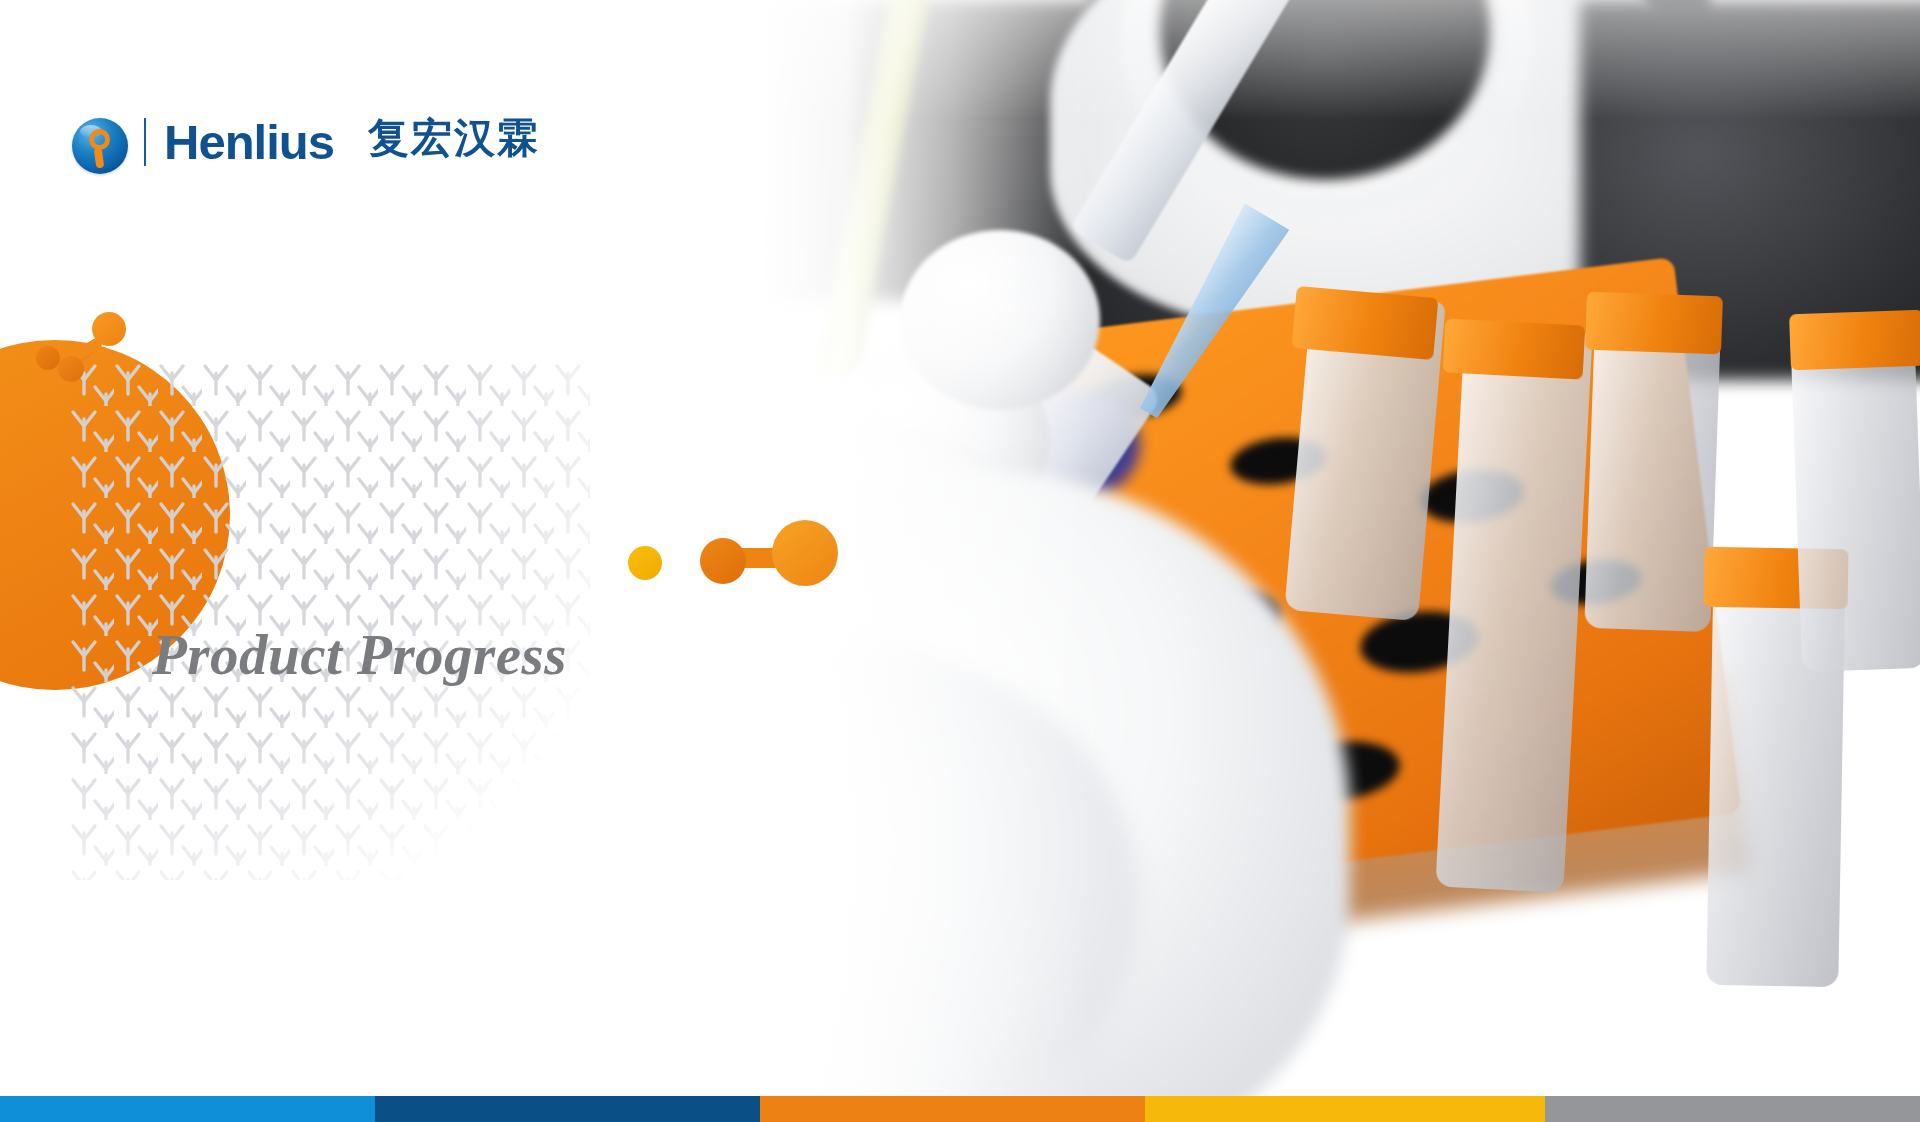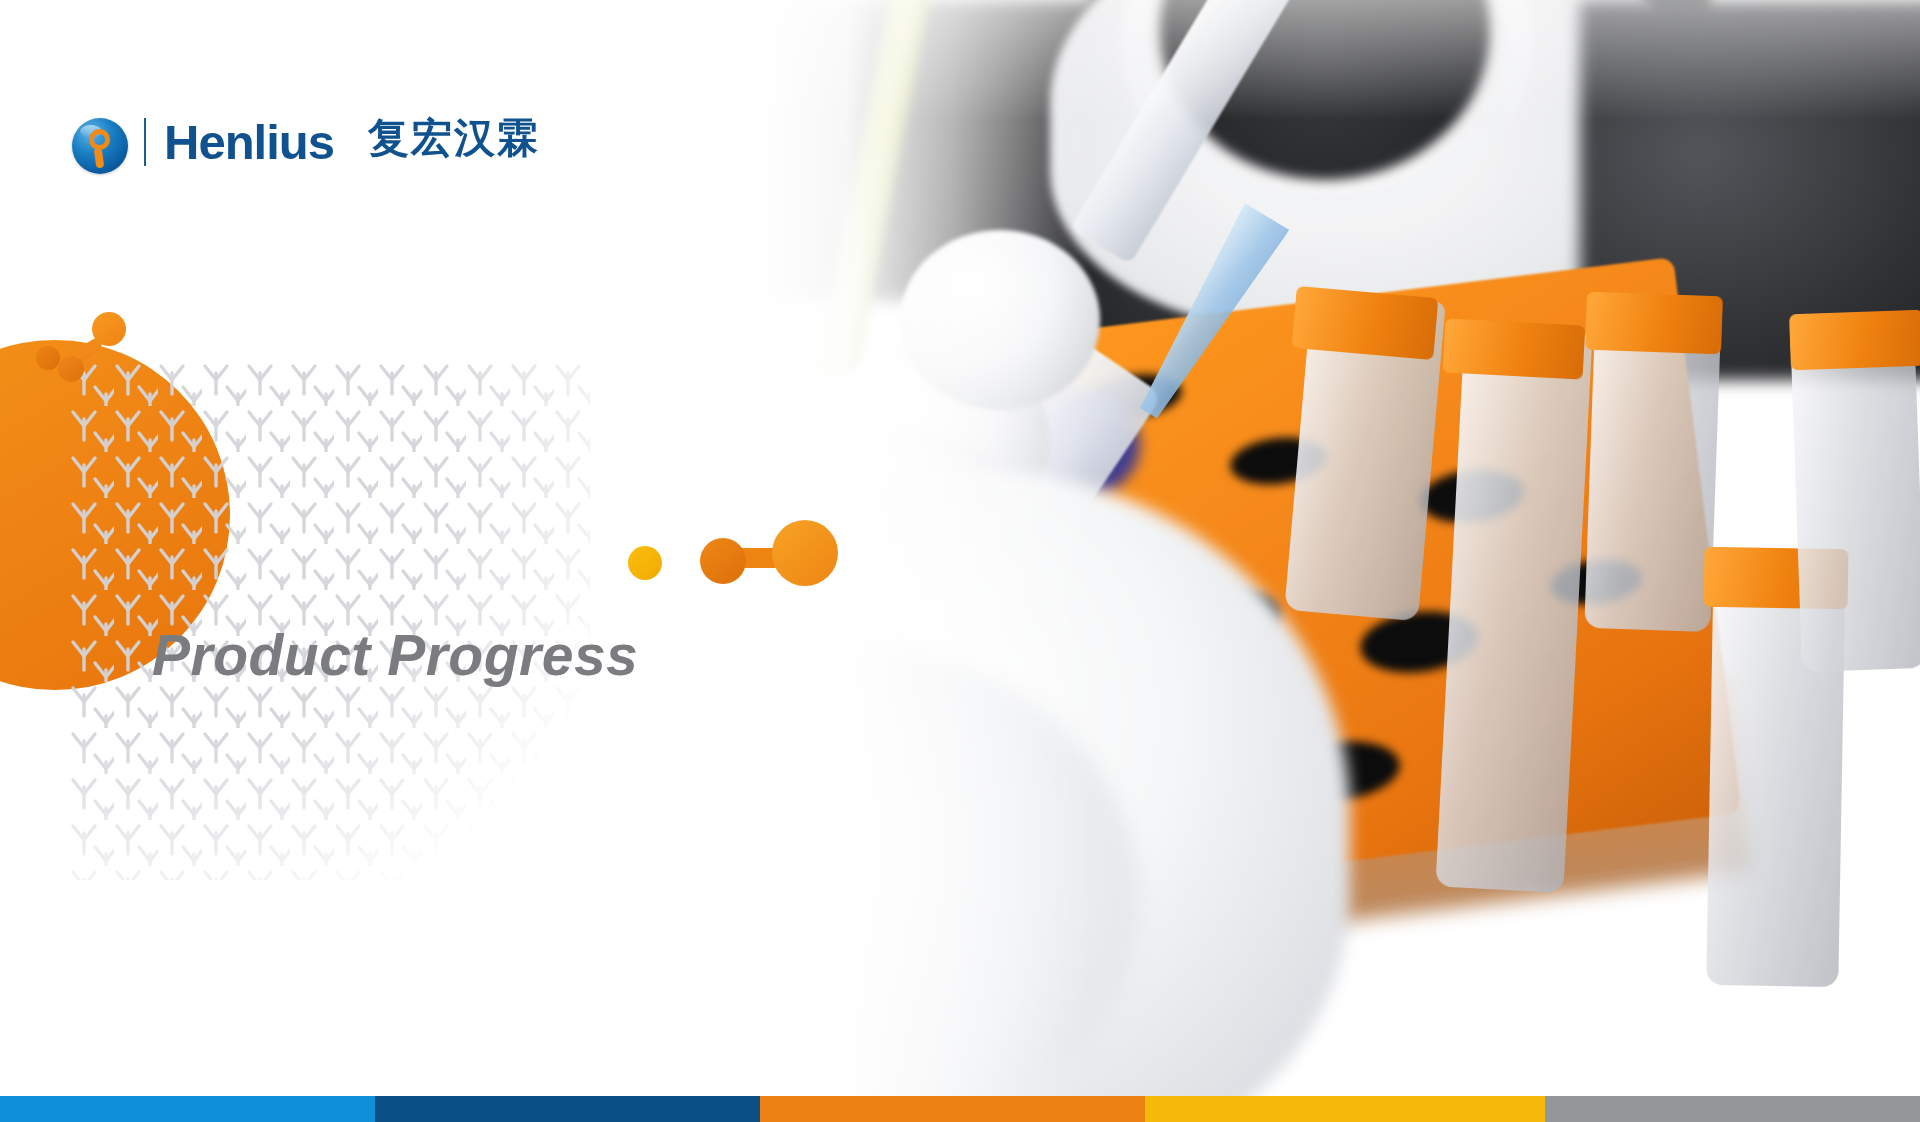--- a/index.html
+++ b/index.html
@@ -116,21 +116,21 @@
   .logo-div { width:2px; height:48px; background:#1a5c96; margin:0 18px 0 16px; }
   .logo-en { font-size:49px; font-weight:700; color:#10528f; letter-spacing:-1px; line-height:1; }
   .logo-cn { font-size:41px; font-weight:700; color:#10528f; margin-left:34px; line-height:1;
              font-family:"DejaVu Sans","Liberation Sans",sans-serif; letter-spacing:2px; }
 
   
   .title-cn { position:absolute; left:142px; top:381px; font-size:142px; font-weight:700; color:#ef8213;
               letter-spacing:10px; line-height:1.18; font-family:"DejaVu Sans","Liberation Sans",sans-serif;
               white-space:nowrap; }
   .title-en { position:absolute; left:152px; top:622px; font-size:57px; font-weight:700; font-style:italic;
-              color:#7b7c80; letter-spacing:.5px; white-space:nowrap; }
+              color:#7b7c80; letter-spacing:.5px; white-space:nowrap;font-family:Liberation Serif, serif; }
 
   
   .bar { position:absolute; left:0; bottom:0; width:1920px; height:26px; display:flex; }
   .bar span { display:block; height:100%; }
 </style>
 </head>
 <body>
 
 <div id="slide">
 

